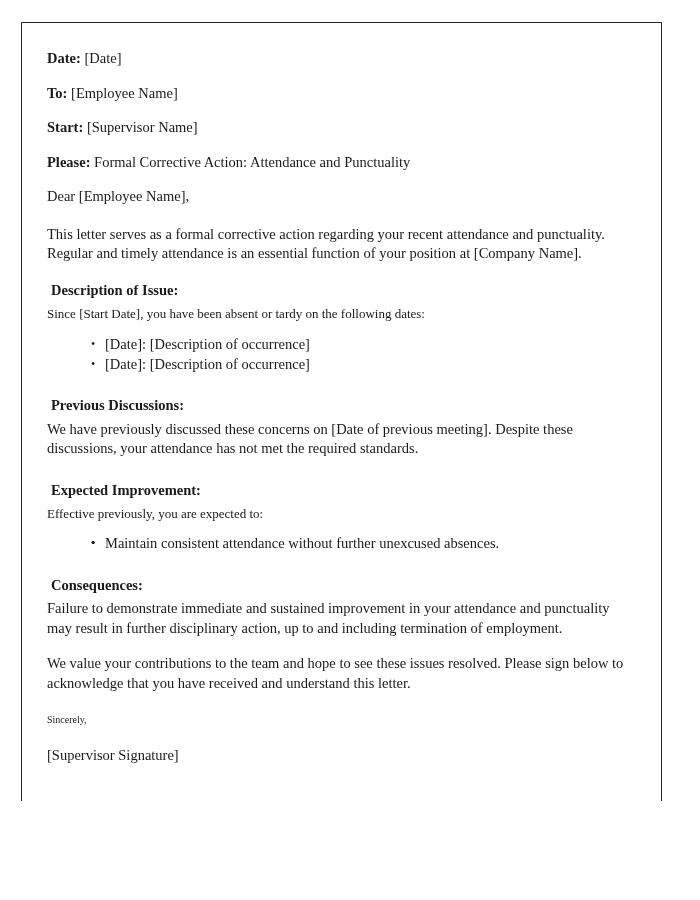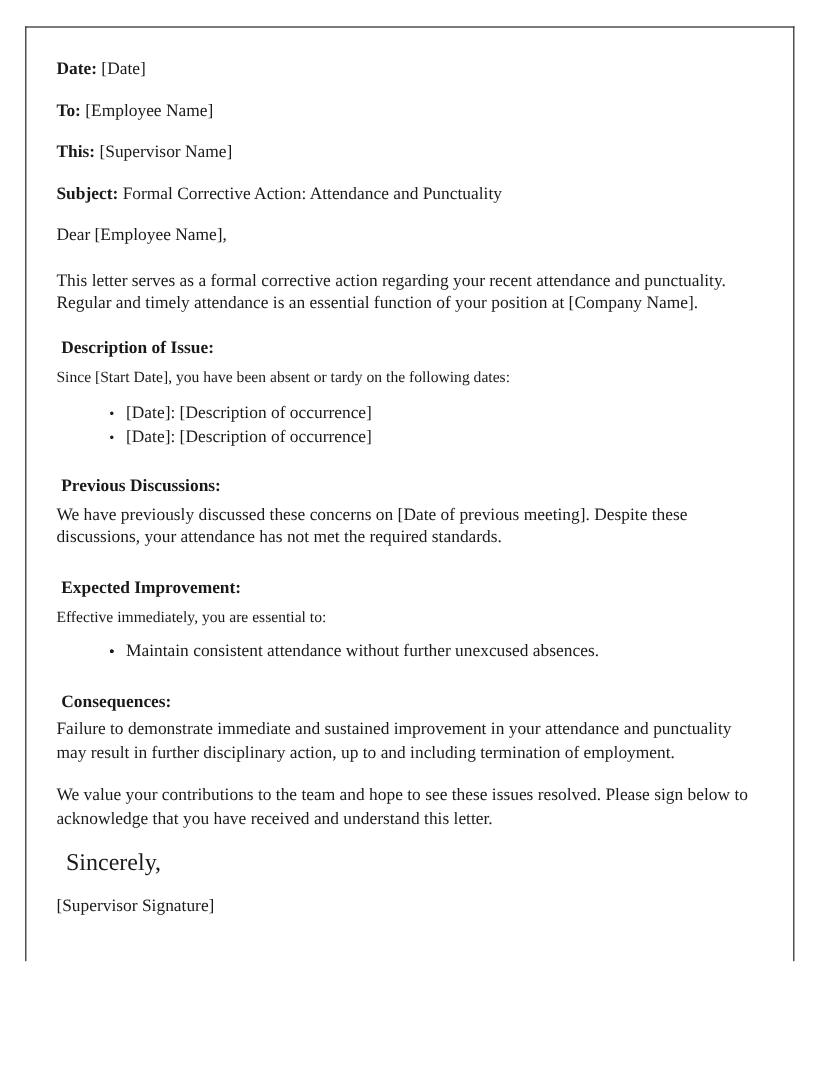--- a/index.html
+++ b/index.html
@@ -111,23 +111,23 @@
   }
   .bullet-list li .bullet-dot {
     position: absolute;
     left: 0;
     top: 0;
     line-height: 19.4px;
     font-size: 12px;
   }
 
   .closing-line {
-    font-size: 20px;
-    line-height: 19.4px;
-    margin: 0 0 17px 8px;
+    font-size: 10px;
+    line-height: 19.4px;
+    margin: 0 0 17px 0;
   }
   .signature-line {
     font-size: 14.5px;
     line-height: 19.4px;
     margin: 0;
     font-family: Liberation Serif, serif;
   }
   .spacer-sm { height: 2px; }
 </style>
 </head>
@@ -141,25 +141,25 @@
       <div>
         <p class="field-line">
           <span class="field-label">Date:</span>
           <span class="field-value">[Date]</span>
         </p>
         <p class="field-line">
           <span class="field-label">To:</span>
           <span class="field-value">[Employee Name]</span>
         </p>
         <p class="field-line">
-          <span class="field-label">This:</span>
+          <span class="field-label">Start:</span>
           <span class="field-value">[Supervisor Name]</span>
         </p>
         <p class="field-line">
-          <span class="field-label">Subject:</span>
+          <span class="field-label">Please:</span>
           <span class="field-value">Formal Corrective Action: Attendance and Punctuality</span>
         </p>
       </div>
 
       <p class="salutation">Dear [Employee Name],</p>
 
       <p class="body-paragraph">This letter serves as a formal corrective action regarding your recent attendance and punctuality. Regular and timely attendance is an essential function of your position at [Company Name].</p>
 
       <div class="section-block">
         <p class="section-heading">Description of Issue:</p>
@@ -180,21 +180,21 @@
 
       <div class="section-block">
         <p class="section-heading">Previous Discussions:</p>
         <p class="section-text">We have previously discussed these concerns on [Date of previous meeting]. Despite these discussions, your attendance has not met the required standards.</p>
       </div>
 
       <div class="spacer-sm"></div>
 
       <div class="section-block">
         <p class="section-heading">Expected Improvement:</p>
-        <p class="section-intro">Effective immediately, you are essential to:</p>
+        <p class="section-intro">Effective previously, you are expected to:</p>
         <ul class="bullet-list">
           <li>
             <span class="bullet-dot">•</span>
           </li>
           <li>
             <span class="bullet-dot">•</span>
           </li>
           <li>
             <span class="bullet-dot">•</span>
             <span>Maintain consistent attendance without further unexcused absences.</span>

